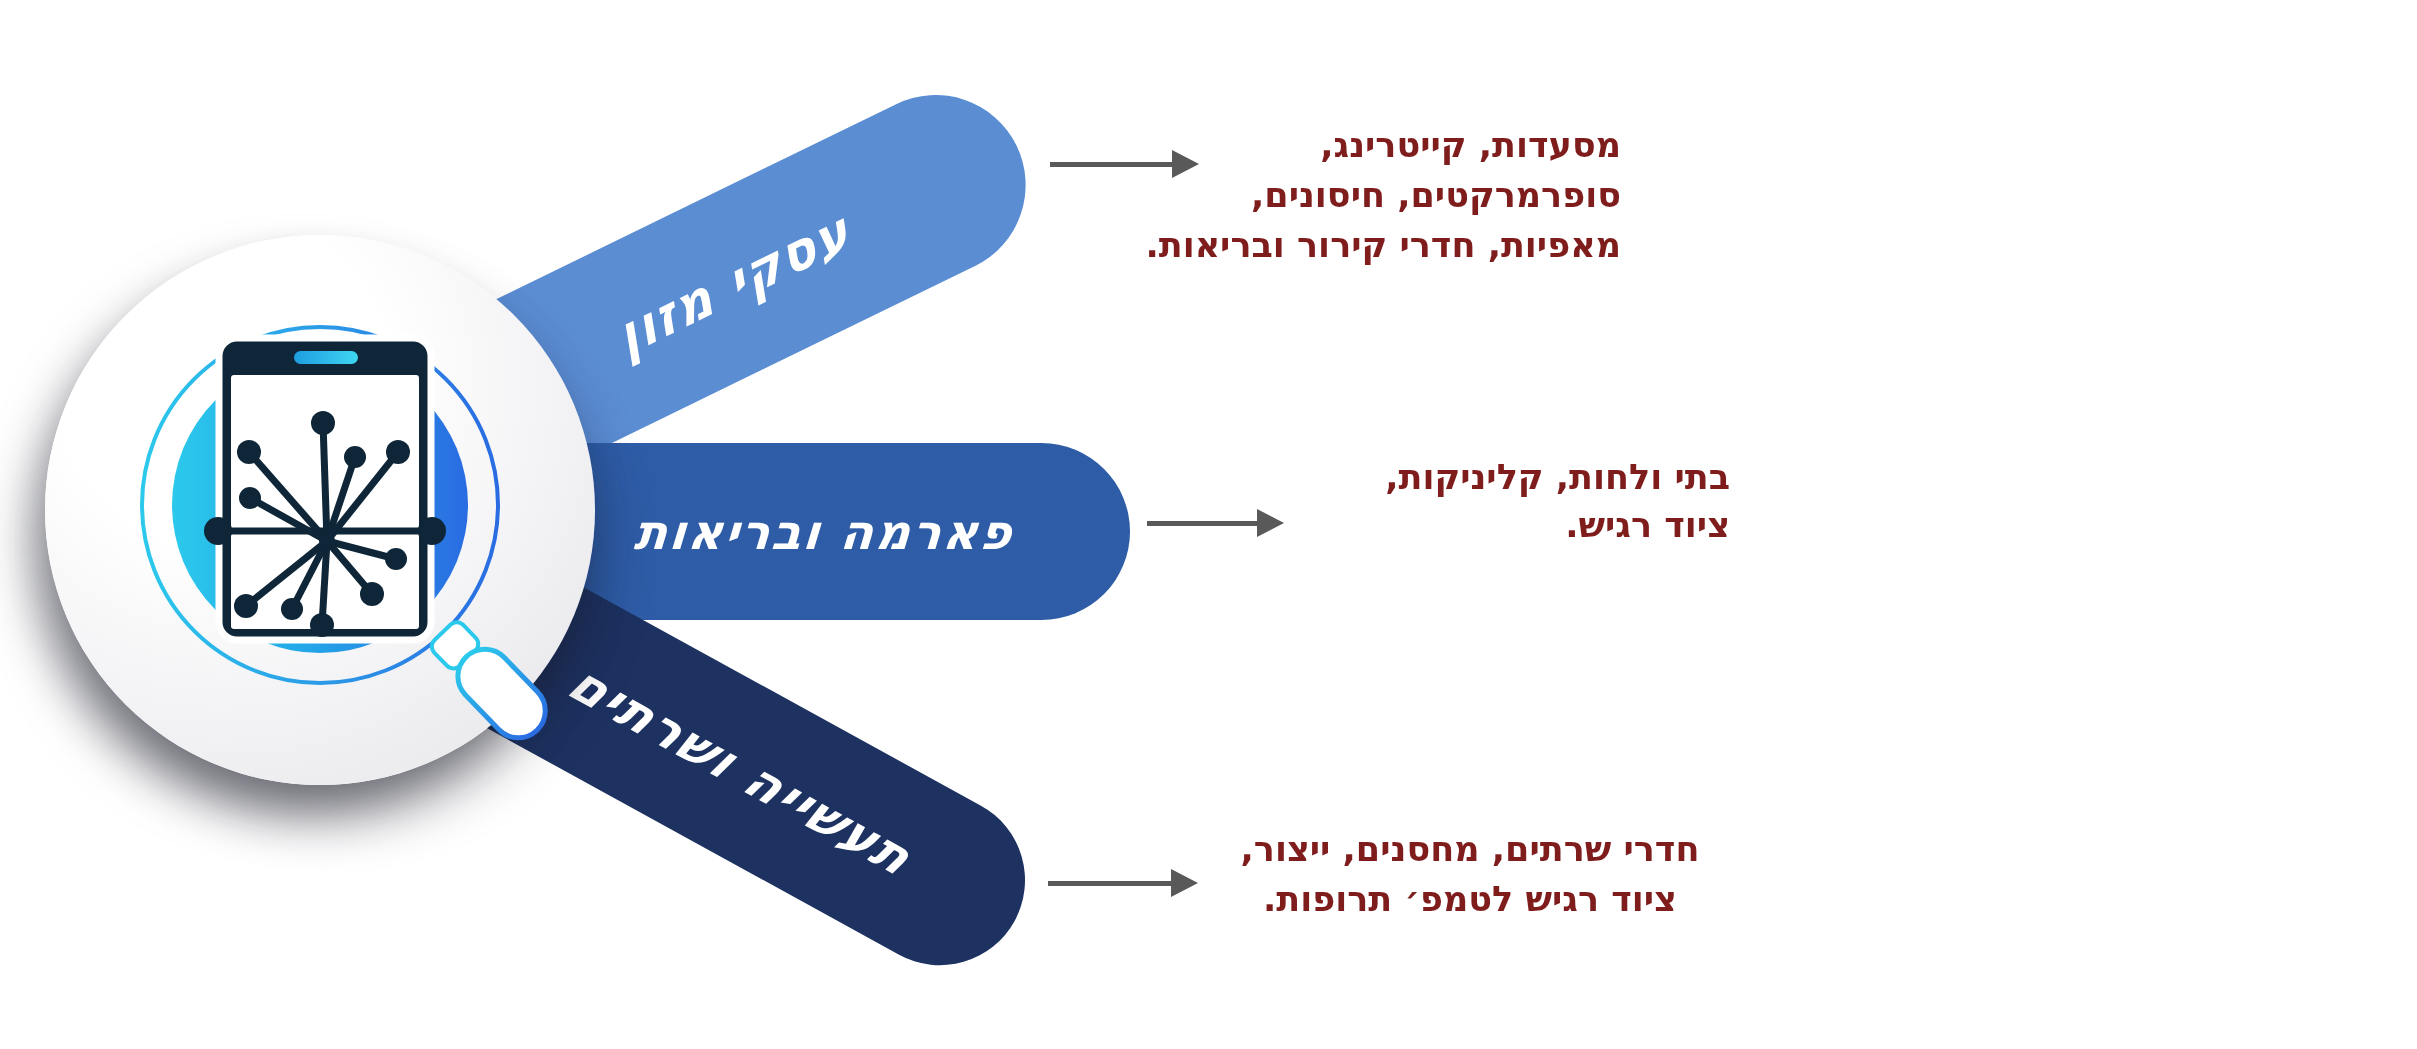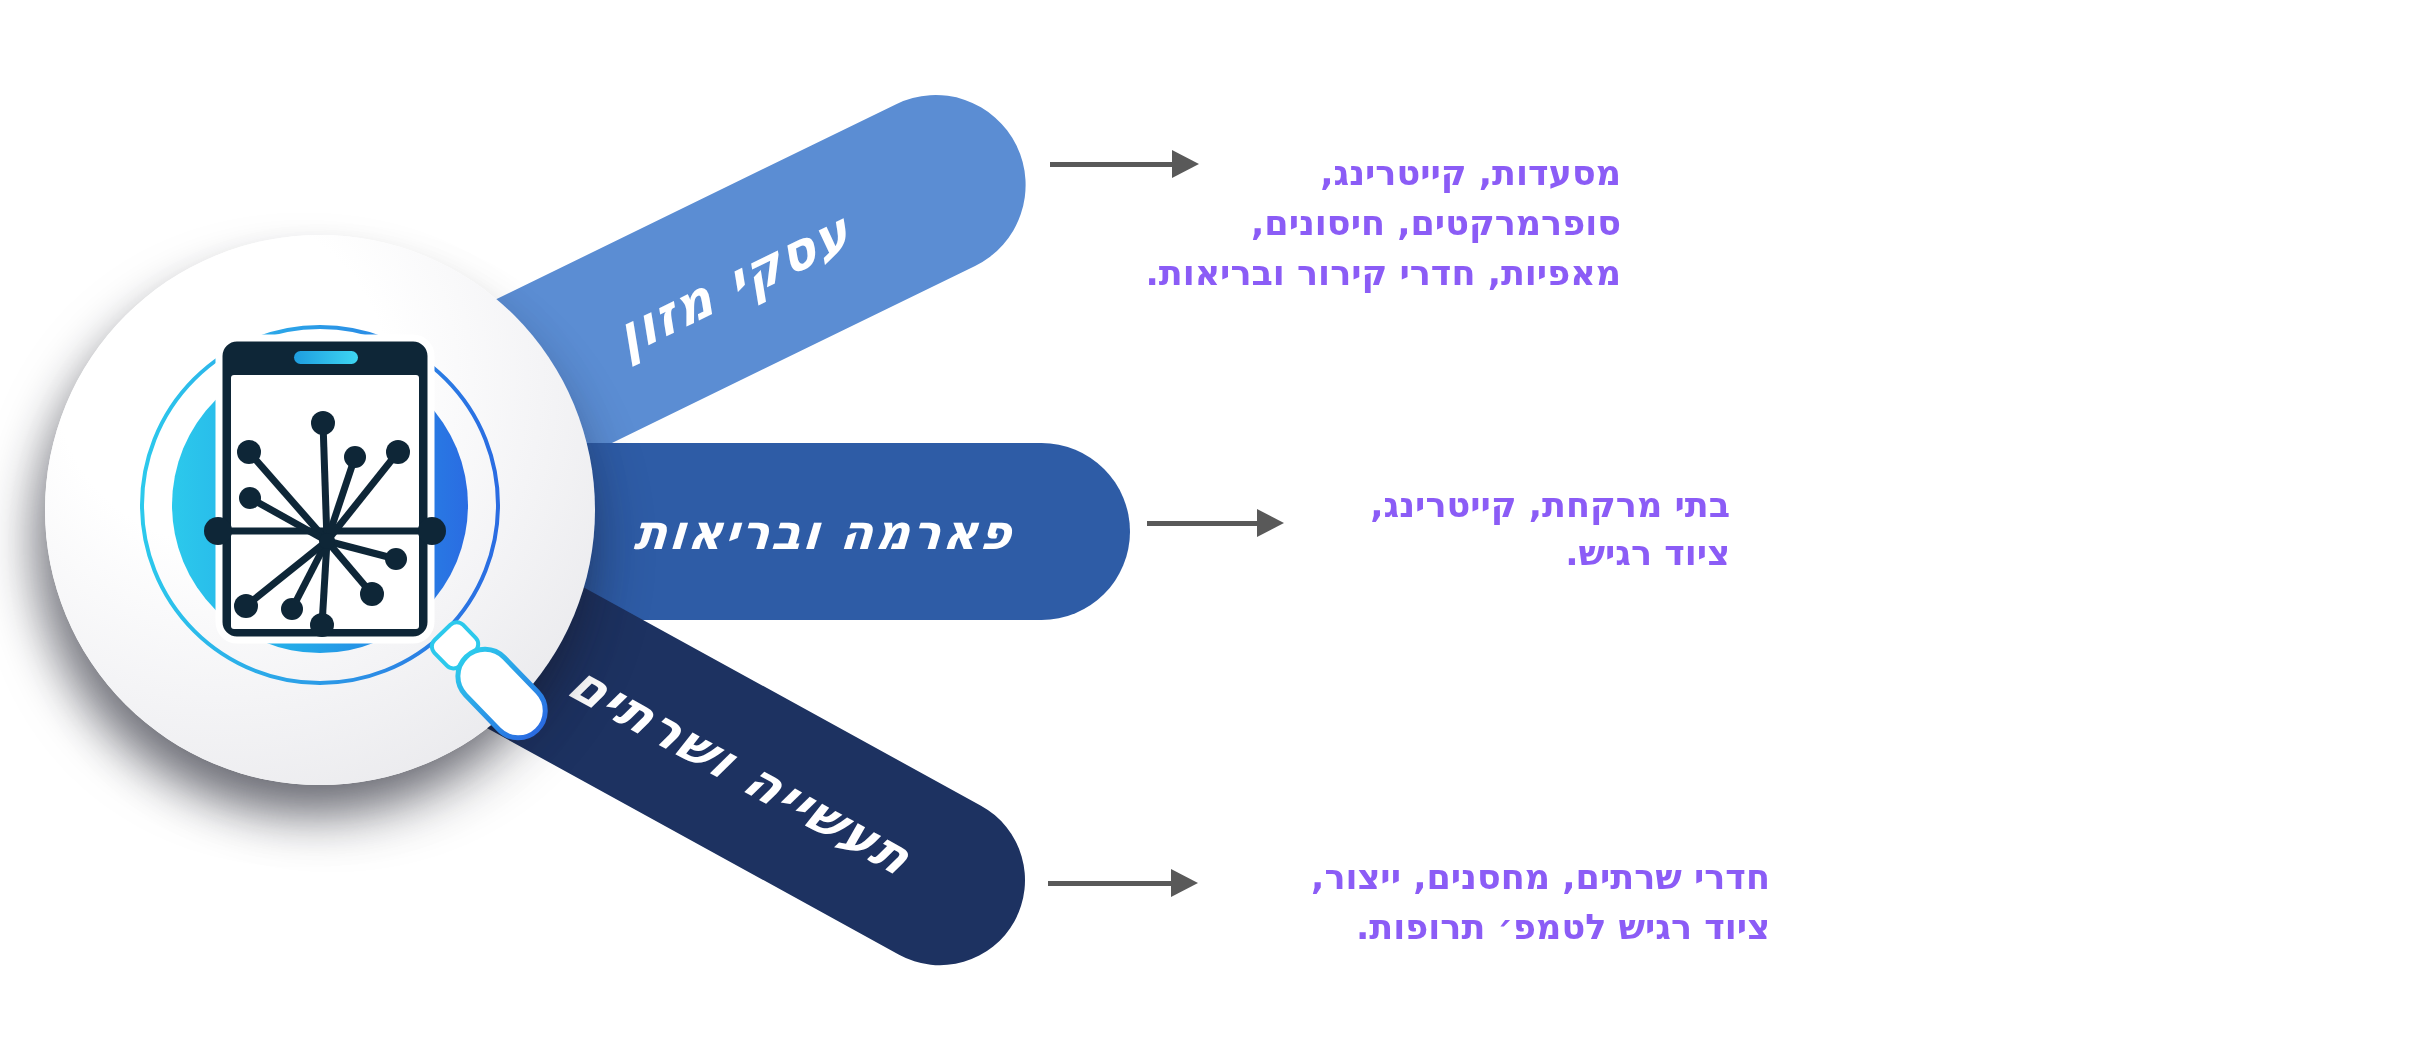--- a/index.html
+++ b/index.html
@@ -48,26 +48,26 @@
     content:"";position:absolute;right:-27px;top:-12px;width:0;height:0;
     border-left:27px solid #595959;border-top:14px solid transparent;
     border-bottom:14px solid transparent;
   }
   .arrow-1{left:1050px;top:162px;width:122px;}
   .arrow-2{left:1147px;top:521px;width:110px;}
   .arrow-3{left:1048px;top:881px;width:123px;}
 
   
   .desc{
-    position:absolute;direction:rtl;color:#8b5cf6;font-weight:bold;
-    font-size:35px;line-height:50px;z-index:5;white-space:nowrap;margin-top:28px;
+    position:absolute;direction:rtl;color:#7f1d1d;font-weight:bold;
+    font-size:35px;line-height:50px;z-index:5;white-space:nowrap;
   }
   .desc-food{right:796px;top:120px;text-align:right;}
   .desc-pharma{right:687px;top:453px;text-align:right;line-height:48px;}
-  .desc-industry{left:1170px;top:824px;width:600px;text-align:right;}
+  .desc-industry{left:1170px;top:824px;width:600px;text-align:center;}
 </style>
 </head>
 <body>
 
 <div class="canvas">
 
   <div class="pill pill-food">
     <span class="pill-label">עסקי מזון</span>
   </div>
   <div class="pill pill-pharma">
@@ -142,21 +142,21 @@
   <div class="arrow arrow-2"></div>
   <div class="arrow arrow-3"></div>
 
   <div class="desc desc-food">
     <div>מסעדות, קייטרינג,</div>
     <div>סופרמרקטים, חיסונים,</div>
     <div>מאפיות, חדרי קירור ובריאות.</div>
   </div>
 
   <div class="desc desc-pharma">
-    <div>בתי מרקחת, קייטרינג,</div>
+    <div>בתי ולחות, קליניקות,</div>
     <div>ציוד רגיש.</div>
   </div>
 
   <div class="desc desc-industry">
     <div>חדרי שרתים, מחסנים, ייצור,</div>
     <div>ציוד רגיש לטמפ׳ תרופות.</div>
   </div>
 
 </div>
 

